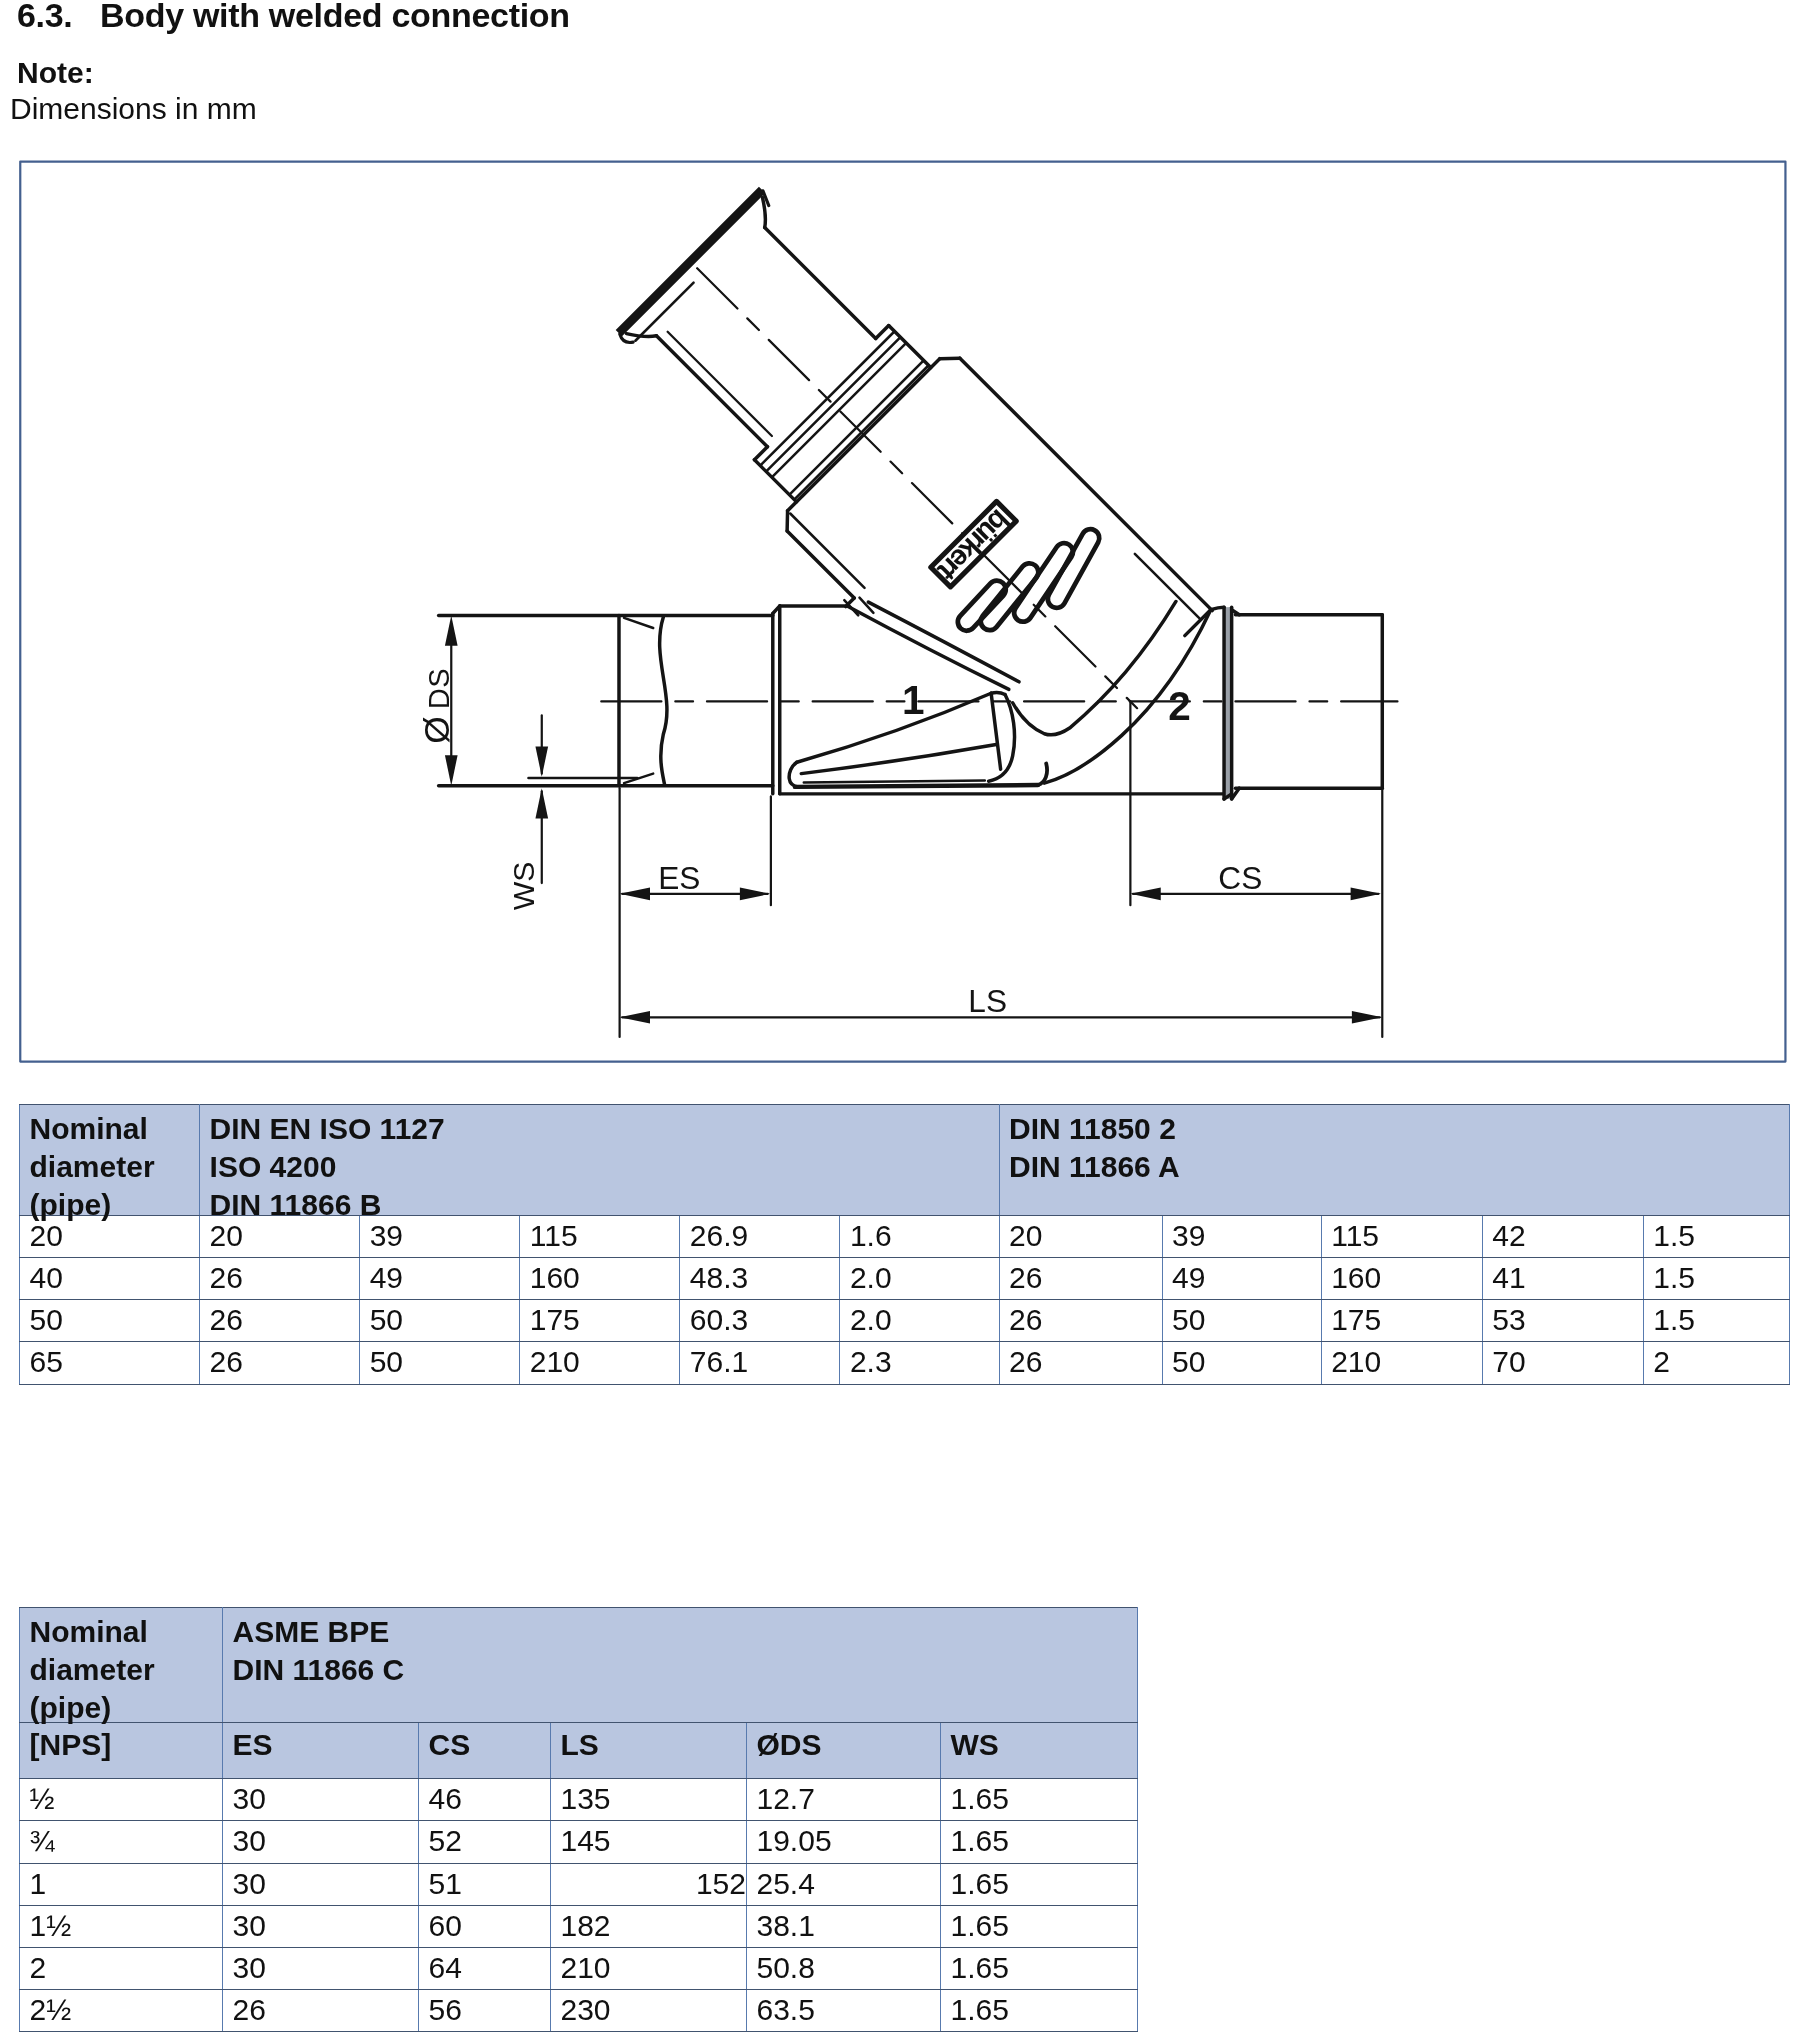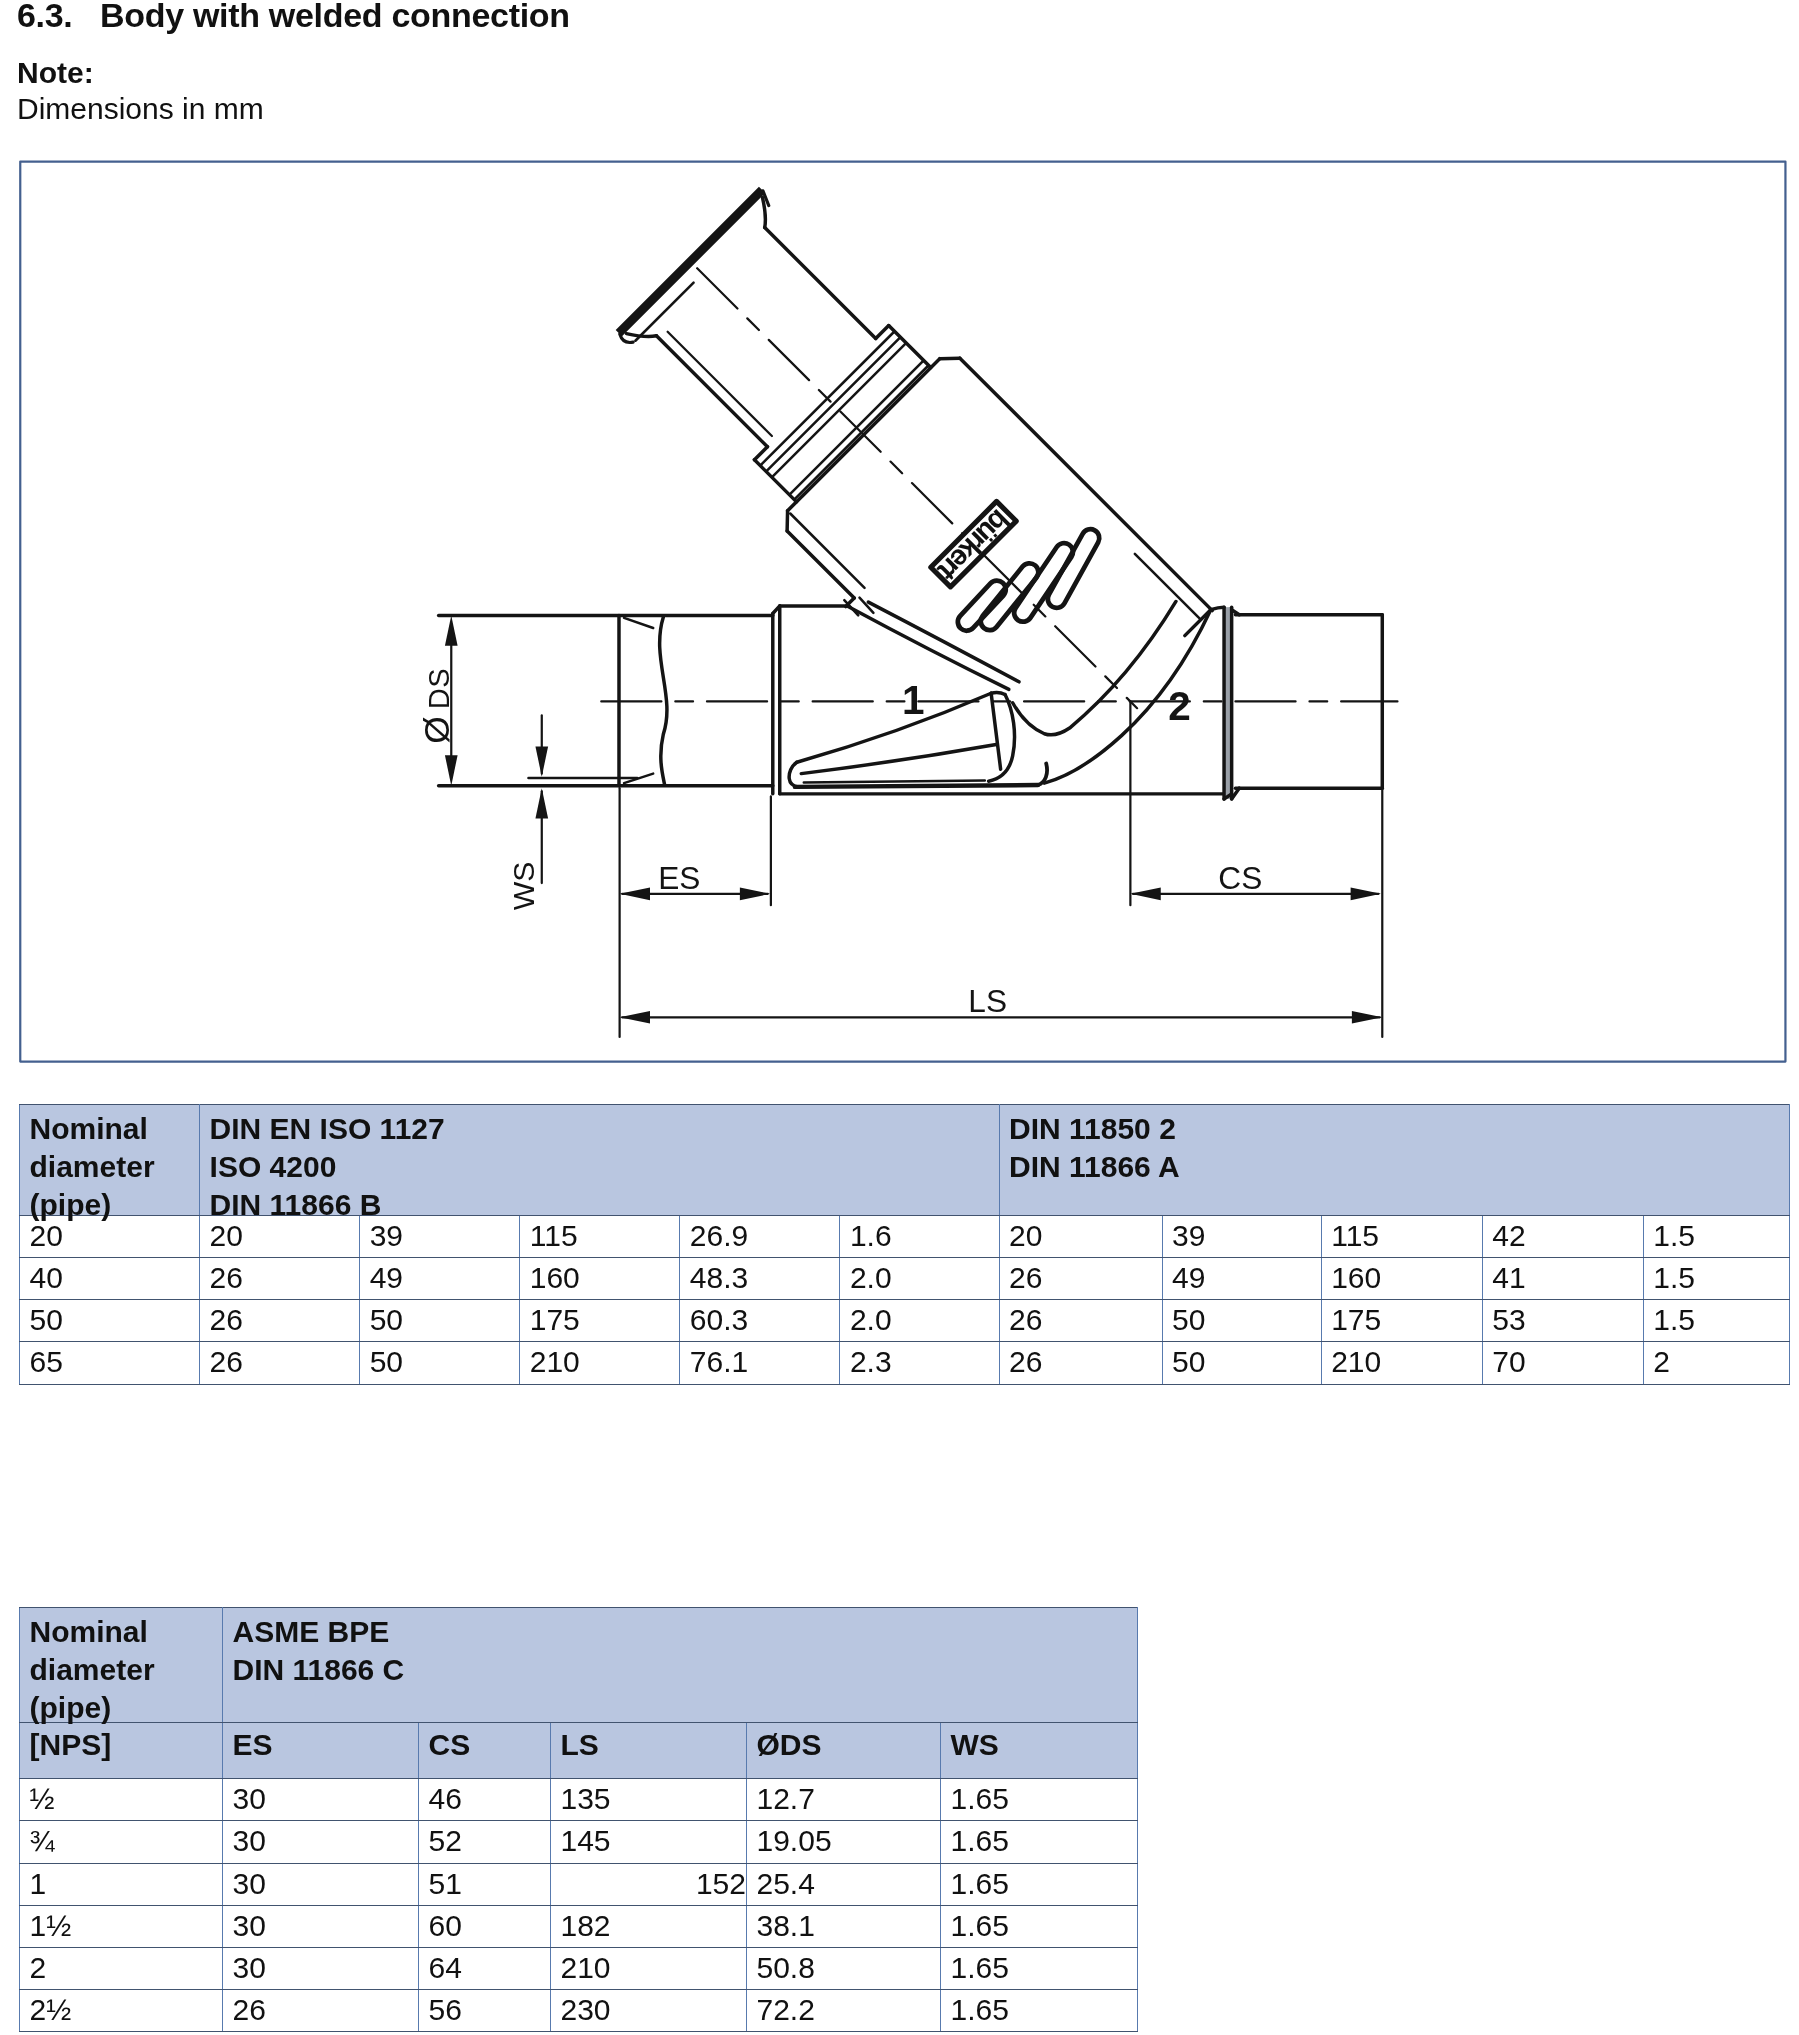--- a/index.html
+++ b/index.html
@@ -12,21 +12,21 @@
   .hd{background:#b9c6e0;font-weight:bold;}
   .dc{background:#ffffff;}
 </style>
 </head>
 <body>
 
 <div class="abs" style="left:17px;top:-3.8px;font-size:34px;font-weight:bold;color:#111;letter-spacing:-0.3px;">6.3.&nbsp;&nbsp;&nbsp;Body with welded connection</div>
 
 <div class="abs" style="left:17px;top:56px;font-size:30px;font-weight:bold;color:#111;">Note:</div>
 
-<div class="abs" style="left:17px;top:92px;font-size:30px;color:#111;">Dimensions in mm</div>
+<div class="abs" style="left:10px;top:92px;font-size:30px;color:#111;">Dimensions in mm</div>
 
 <svg class="abs" style="left:0;top:0;" width="1800" height="1089" viewBox="0 0 2844 1720" fill="none" stroke-linecap="round" stroke-linejoin="round">
 
 <rect x="32" y="255" width="2789" height="1422" fill="#fff" stroke="#44608f" stroke-width="3.5"></rect>
 <g stroke="#141414" stroke-width="5.5" fill="none">
 
   <g>
     <path d="M693,972 H1221"></path>
     <path d="M693,1241 H1221"></path>
     <path d="M978,972 V1241"></path>
@@ -326,18 +326,18 @@
         <td class="dc" style="padding:2.5px 0 0 9.5px;">64</td>
         <td class="dc" style="padding:2.5px 0 0 9.5px;">210</td>
         <td class="dc" style="padding:2.5px 0 0 9.5px;">50.8</td>
         <td class="dc" style="padding:2.5px 0 0 9.5px;">1.65</td>
       </tr>
   <tr style="height:42px;">
         <td class="dc" style="padding:2.5px 0 0 9.5px;">2½</td>
         <td class="dc" style="padding:2.5px 0 0 9.5px;">26</td>
         <td class="dc" style="padding:2.5px 0 0 9.5px;">56</td>
         <td class="dc" style="padding:2.5px 0 0 9.5px;">230</td>
-        <td class="dc" style="padding:2.5px 0 0 9.5px;">72.2</td>
+        <td class="dc" style="padding:2.5px 0 0 9.5px;">63.5</td>
         <td class="dc" style="padding:2.5px 0 0 9.5px;">1.65</td>
       </tr>
 </tbody>
   </table>
 
 
 </body></html>

